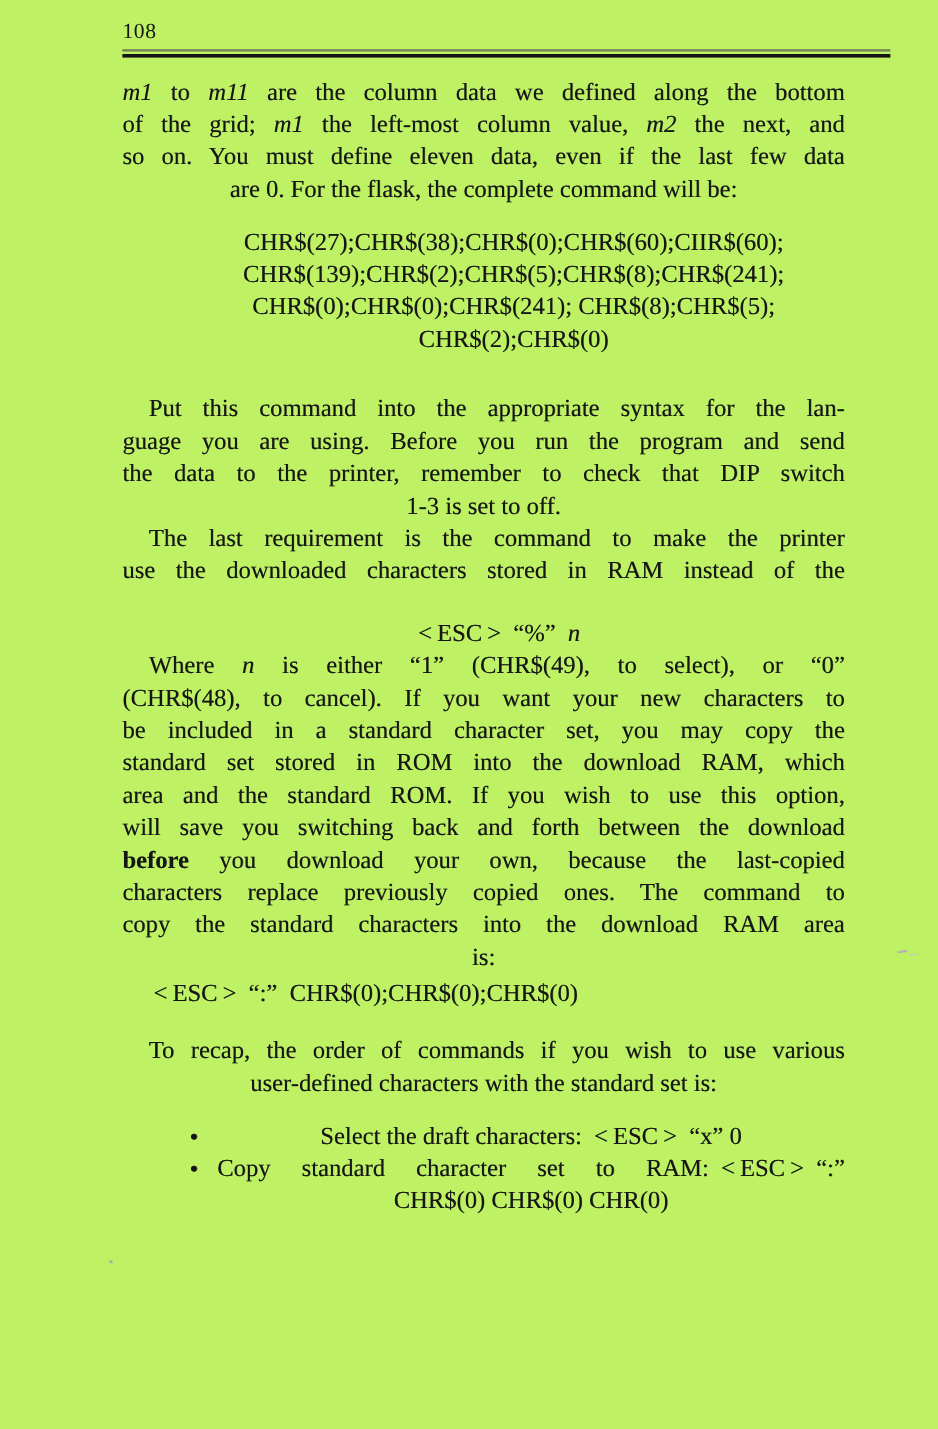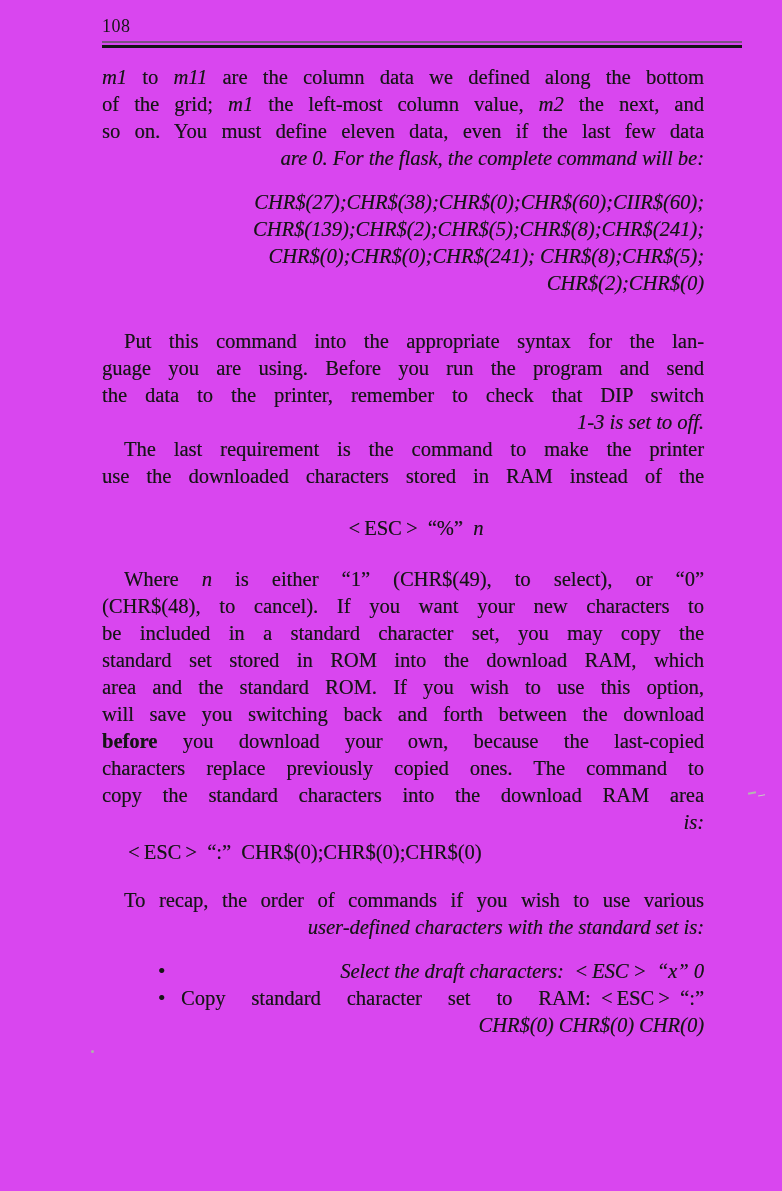--- a/index.html
+++ b/index.html
@@ -1,47 +1,47 @@
 <!DOCTYPE html>
 <html><head>
 <meta charset="utf-8">
 <style>
   html, body { margin: 0; padding: 0; background: #ffffff; }
   .page {
     position: relative;
     width: 782px;
     height: 1191px;
-    background: #d946ef;
+    background: #bef264;
     font-family: "Liberation Serif", "DejaVu Serif", serif;
     color: #151515;
     overflow: hidden;
   }
   
   .header { position: absolute; left: 102px; top: 16px; width: 640px; height: 36px; }
   .pagenum { font-size: 18px; line-height: 20px; letter-spacing: 0.5px; display: inline-block; }
   .rule-thin  { position: absolute; left: 0; top: 25px; width: 100%; height: 1.5px; background: #565656; opacity: 0.7; }
   .rule-thick { position: absolute; left: 0; top: 29px; width: 100%; height: 3.2px; background: #141414; }
   
   .bodycol {
     position: absolute; left: 102px; top: 64px; width: 602px;
     font-size: 20.5px; line-height: 27px;
     text-shadow: 0.3px 0 0 rgba(20,20,20,0.5);
   }
   .line { height: 27px; white-space: nowrap; }
   .j { text-align: justify; text-align-last: justify; white-space: normal; }
-  .l { text-align: right; font-style: italic; }
+  .l { text-align: center; }
   .ind { text-indent: 22px; }
   i { font-style: italic; }
   b { font-weight: bold; }
   .codeblock { margin: 17px 0 0 50px; }
   .cmdline   { margin-left: 26px; height: 27px; }
   .gap-cmd1  { margin-top: 25px; text-align: center; }
   .gap-cmd2  { margin-top: 3px; }
   .para-p2   { margin-top: 31px; }
-  .para-p4   { margin-top: 24px; }
+  .para-p4   { }
   .para-p5   { margin-top: 21px; }
   .bullets   { margin-top: 17px; margin-left: 56px; }
   .bullet    { display: flex; }
   .dot       { flex: none; width: 23px; font-size: 21px; }
   .btext     { flex: 1; }
   
   .speck-right {
     position: absolute; left: 748px; top: 792px; width: 8px; height: 2px;
     background: #b5b5b0; transform: rotate(-10deg);
     box-shadow: 9px 4px 0 -0.5px #c9c9c4;

